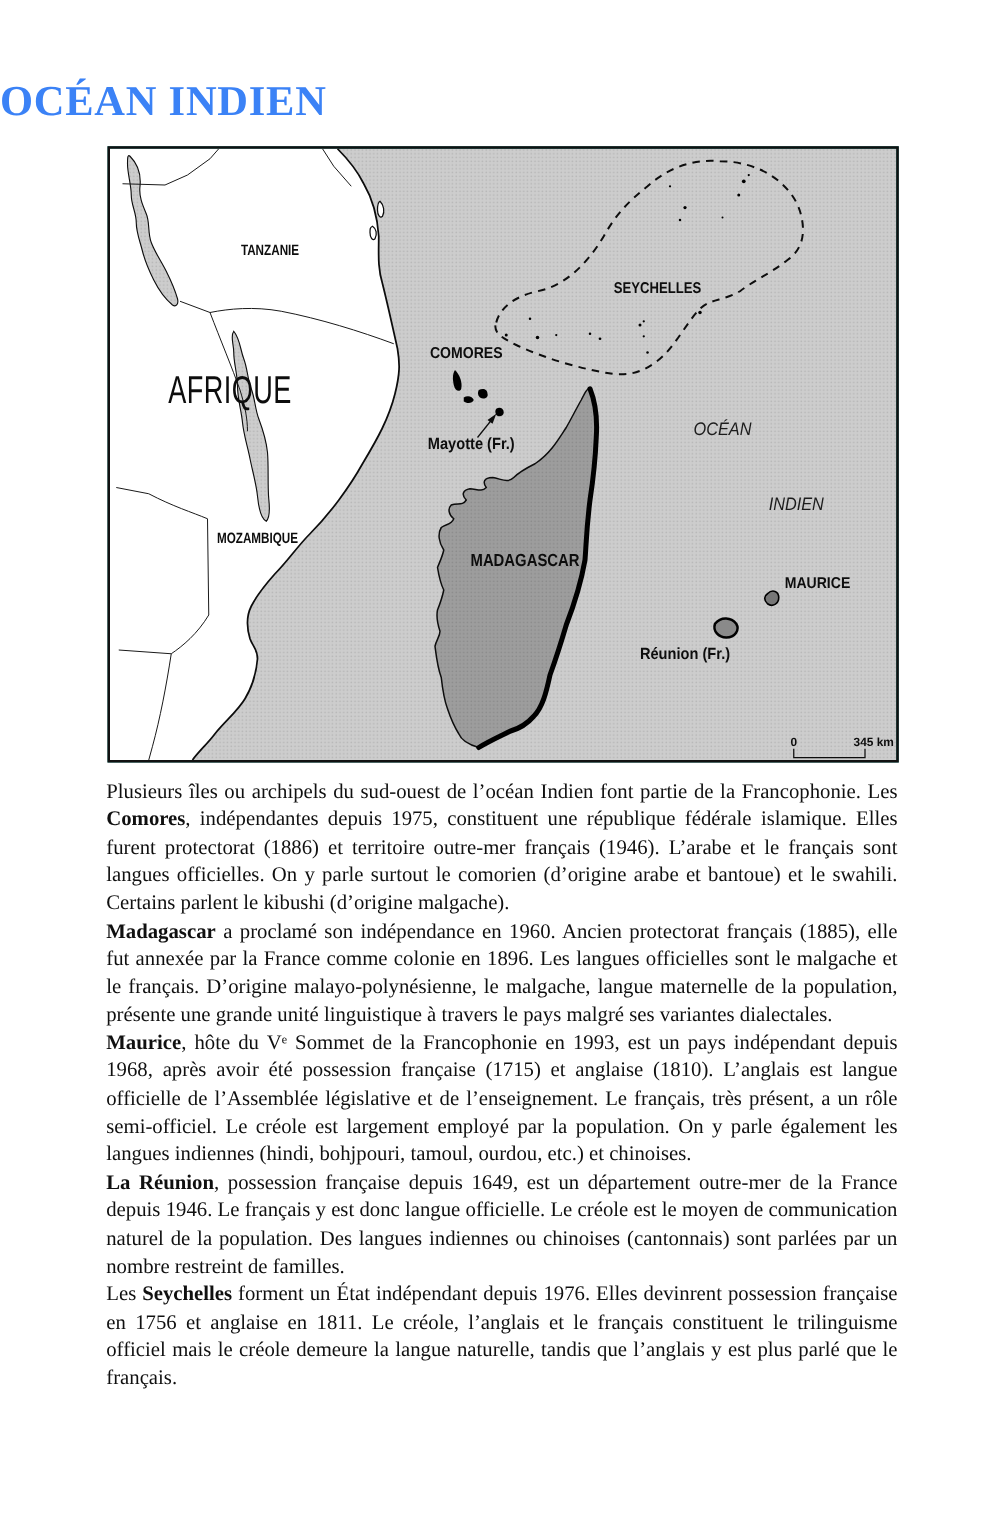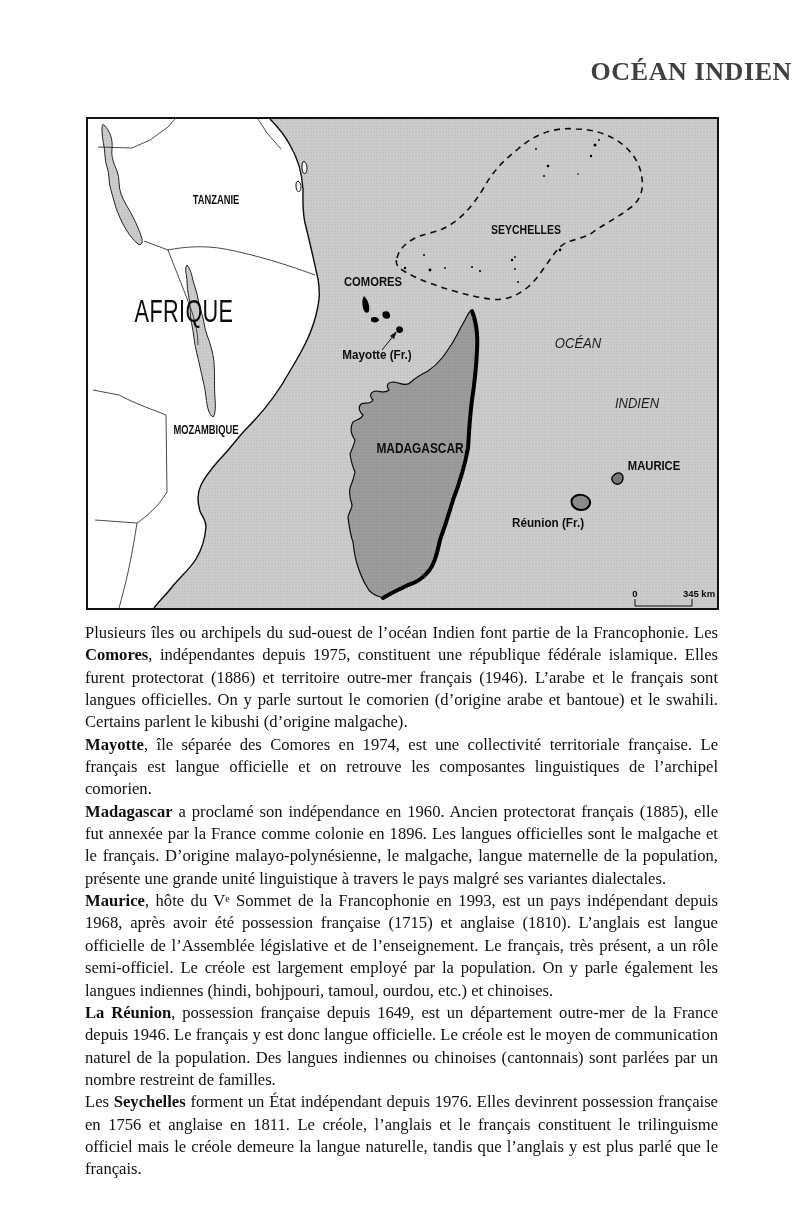--- a/index.html
+++ b/index.html
@@ -1,22 +1,22 @@
 <!DOCTYPE html>
 <html lang="fr"><head>
 <meta charset="utf-8">
 <style>
   html,body{margin:0;padding:0;}
   body{
     width:792px;height:1224px;position:relative;background:#ffffff;
     font-family:"Liberation Serif",serif;color:#101010;overflow:hidden;
   }
   .page-title{
-    position:absolute;top:40px;left:0;width:792px;text-align:right;
-    font-size:26px;font-weight:700;letter-spacing:.6px;color:#404040;
+    position:absolute;top:40px;left:0;width:792px;text-align:left;
+    font-size:34px;font-weight:700;letter-spacing:.6px;color:#3b82f6;
     font-family:"Liberation Serif",serif;
   }
   .map-frame{
     position:absolute;left:86px;top:117px;width:629px;height:489px;
     border:2px solid #111;background:#0f766e;
   }
   .map-frame svg{display:block;}
   .article{
     position:absolute;left:85px;top:622px;width:633px;
     font-size:16.6px;line-height:22.35px;text-align:justify;
@@ -170,18 +170,17 @@
     <g>
       <path d="M 547,480 L 547,487 L 604,487 L 604,480" fill="none" stroke="#0d0d0d" stroke-width="1"></path>
       <text class="lbl w700" x="547" y="478" text-anchor="middle" font-size="9.5">0</text>
       <text class="lbl w700" x="611" y="478" text-anchor="middle" font-size="9.5">345 km</text>
     </g>
   </svg>
 </div>
 
 <div class="article" lang="fr">
     <p>Plusieurs îles ou archipels du sud-ouest de l’océan Indien font partie de la Francophonie. Les <b>Comores</b>, indépendantes depuis 1975, constituent une république fédérale islamique. Elles furent protectorat (1886) et territoire outre-mer français (1946). L’arabe et le français sont langues officielles. On y parle surtout le comorien (d’origine arabe et bantoue) et le swahili. Certains parlent le kibushi (d’origine malgache).</p>
-    <p><b>Mayotte</b>, île séparée des Comores en 1974, est une collectivité territoriale française. Le français est langue officielle et on retrouve les composantes linguistiques de l’archipel comorien.</p>
     <p><b>Madagascar</b> a proclamé son indépendance en 1960. Ancien protectorat français (1885), elle fut annexée par la France comme colonie en 1896. Les langues officielles sont le malgache et le français. D’origine malayo-polynésienne, le malgache, langue maternelle de la population, présente une grande unité linguistique à travers le pays malgré ses variantes dialectales.</p>
     <p><b>Maurice</b>, hôte du Vᵉ Sommet de la Francophonie en 1993, est un pays indépendant depuis 1968, après avoir été possession française (1715) et anglaise (1810). L’anglais est langue officielle de l’Assemblée législative et de l’enseignement. Le français, très présent, a un rôle semi-officiel. Le créole est largement employé par la population. On y parle également les langues indiennes (hindi, bohjpouri, tamoul, ourdou, etc.) et chinoises.</p>
     <p><b>La Réunion</b>, possession française depuis 1649, est un département outre-mer de la France depuis 1946. Le français y est donc langue officielle. Le créole est le moyen de communication naturel de la population. Des langues indiennes ou chinoises (cantonnais) sont parlées par un nombre restreint de familles.</p>
     <p>Les <b>Seychelles</b> forment un État indépendant depuis 1976. Elles devinrent possession française en 1756 et anglaise en 1811. Le créole, l’anglais et le français constituent le trilinguisme officiel mais le créole demeure la langue naturelle, tandis que l’anglais y est plus parlé que le français.</p>
   </div>
 
 </body></html>

